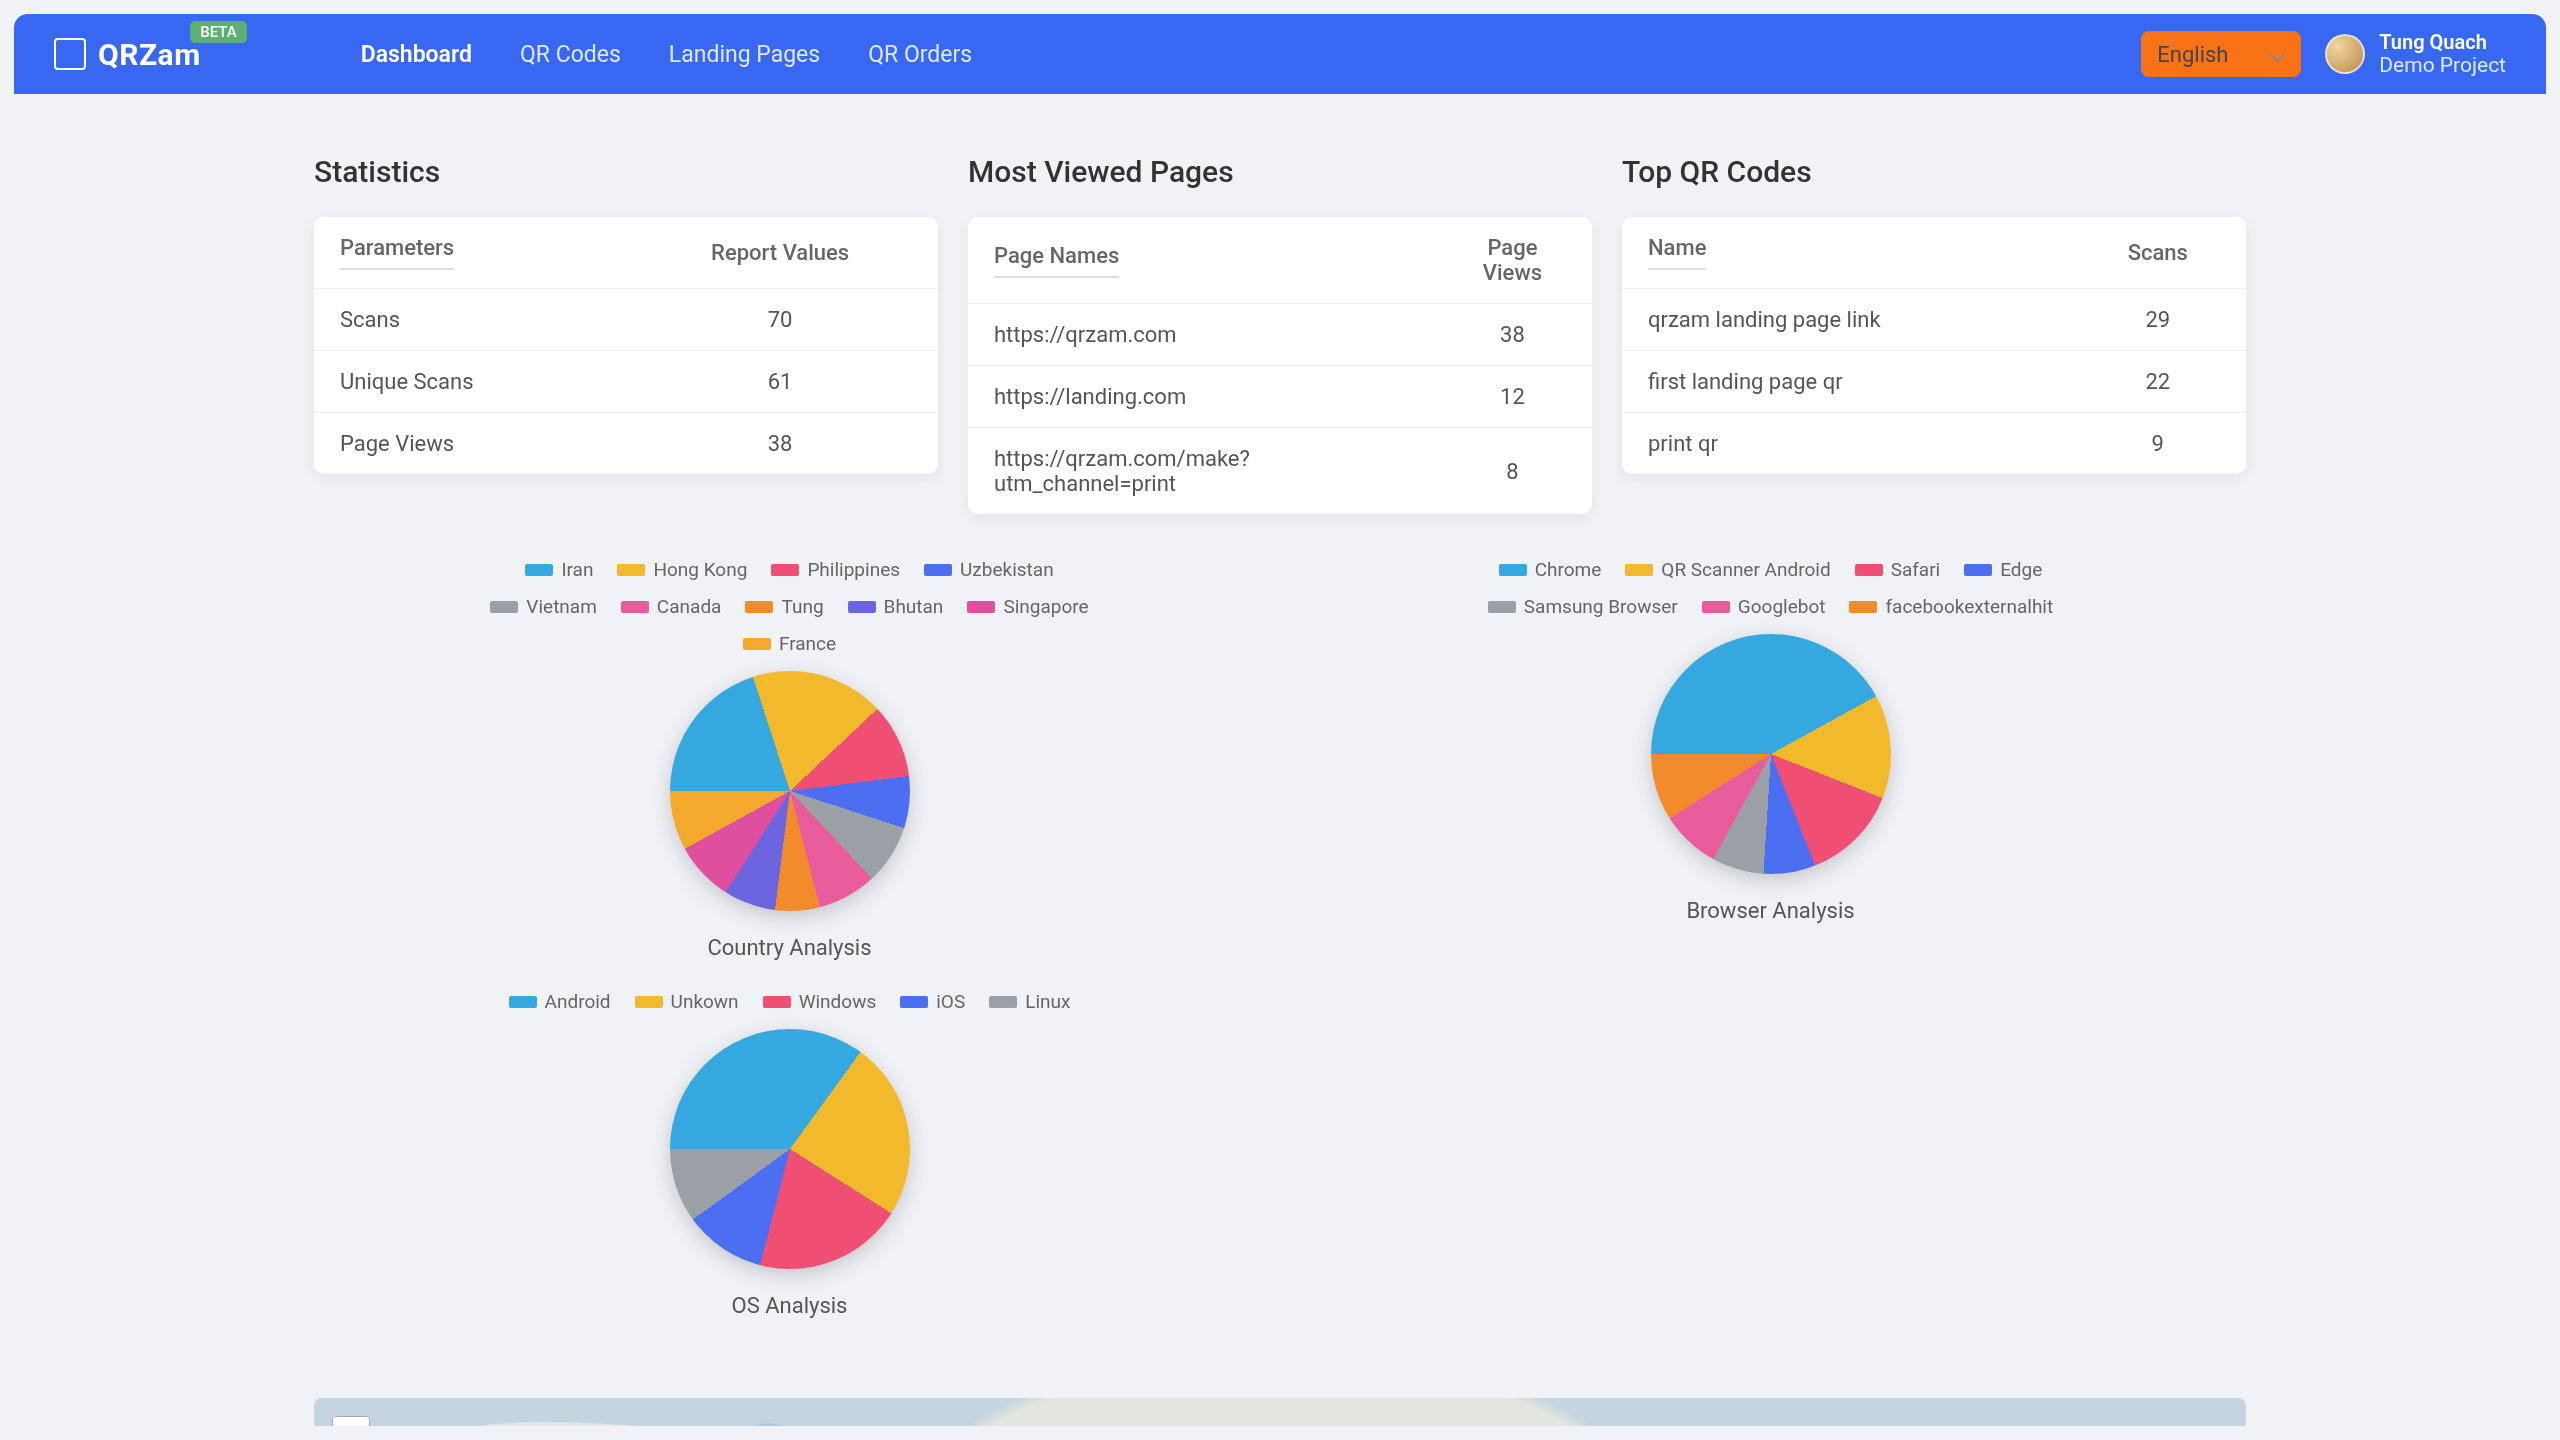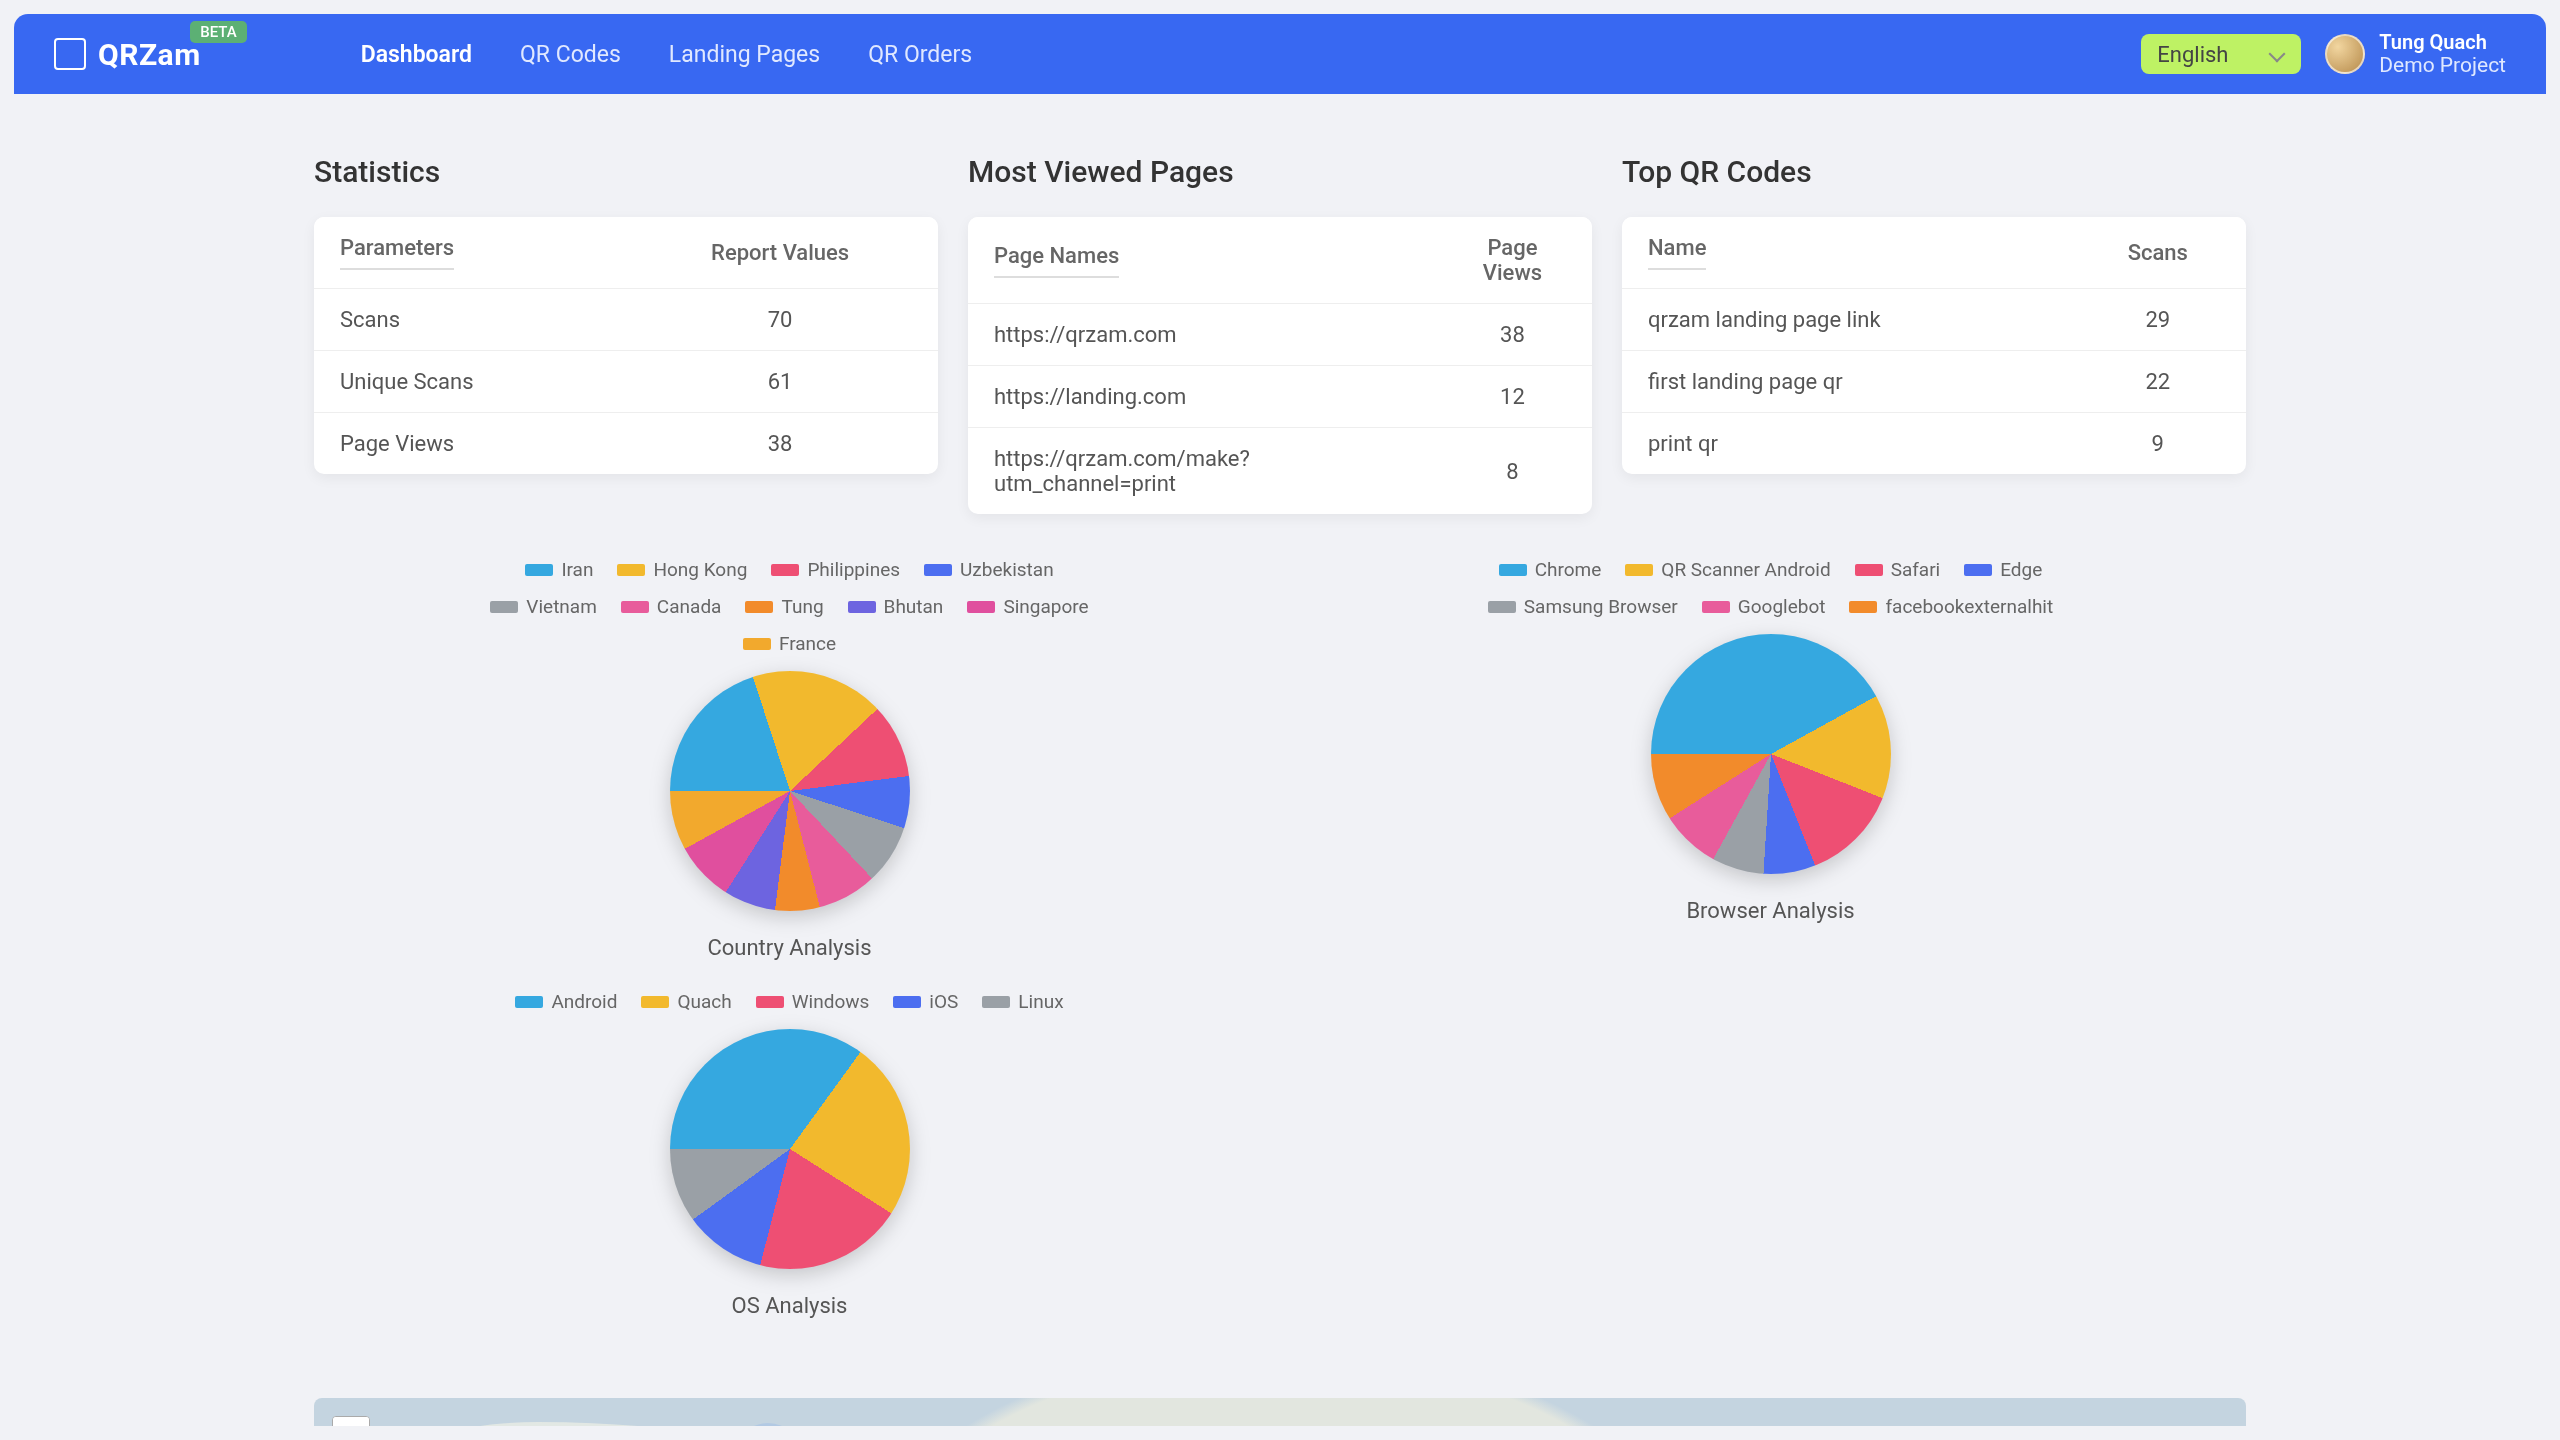--- a/index.html
+++ b/index.html
@@ -41,22 +41,22 @@
     position: absolute; top: -16px; right: -46px;
     background: #5cb074; color: #fff;
     font-size: 15px; padding: 2px 10px; border-radius: 5px;
     font-weight: 500;
   }
   .nav { display: flex; gap: 48px; }
   .nav-item { color: #e0e8ff; font-size: 23px; cursor: pointer; }
   .nav-item.active { color: #fff; font-weight: 600; }
   .topbar-right { margin-left: auto; display: flex; align-items: center; gap: 24px; }
   .lang-select {
-    background: #bef264; color: #444; border-radius: 8px;
-    height: 40px; width: 160px; display: flex; align-items: center;
+    background: #f97316; color: #444; border-radius: 8px;
+    height: 46px; width: 160px; display: flex; align-items: center;
     padding: 0 16px; font-size: 22px; justify-content: space-between;
     cursor: pointer;
   }
   .chev { width: 16px; height: 16px; position: relative; }
   .chev::before {
     content: ""; position: absolute; top: 2px; left: 2px;
     width: 10px; height: 10px; border-right: 2px solid #888; border-bottom: 2px solid #888;
     transform: rotate(45deg);
   }
   .avatar {
@@ -342,21 +342,21 @@
         <div class="chart-caption">Browser Analysis</div>
       </div>
       <div class="chart-col">
         <div class="legend">
             <span class="lg">
               <span class="sw" style="background: rgb(53, 168, 224);"></span>
               <span>Android</span>
             </span>
             <span class="lg">
               <span class="sw" style="background: rgb(242, 185, 45);"></span>
-              <span>Quach</span>
+              <span>Unkown</span>
             </span>
             <span class="lg">
               <span class="sw" style="background: rgb(238, 79, 115);"></span>
               <span>Windows</span>
             </span>
             <span class="lg">
               <span class="sw" style="background: rgb(76, 110, 240);"></span>
               <span>iOS</span>
             </span>
             <span class="lg">

